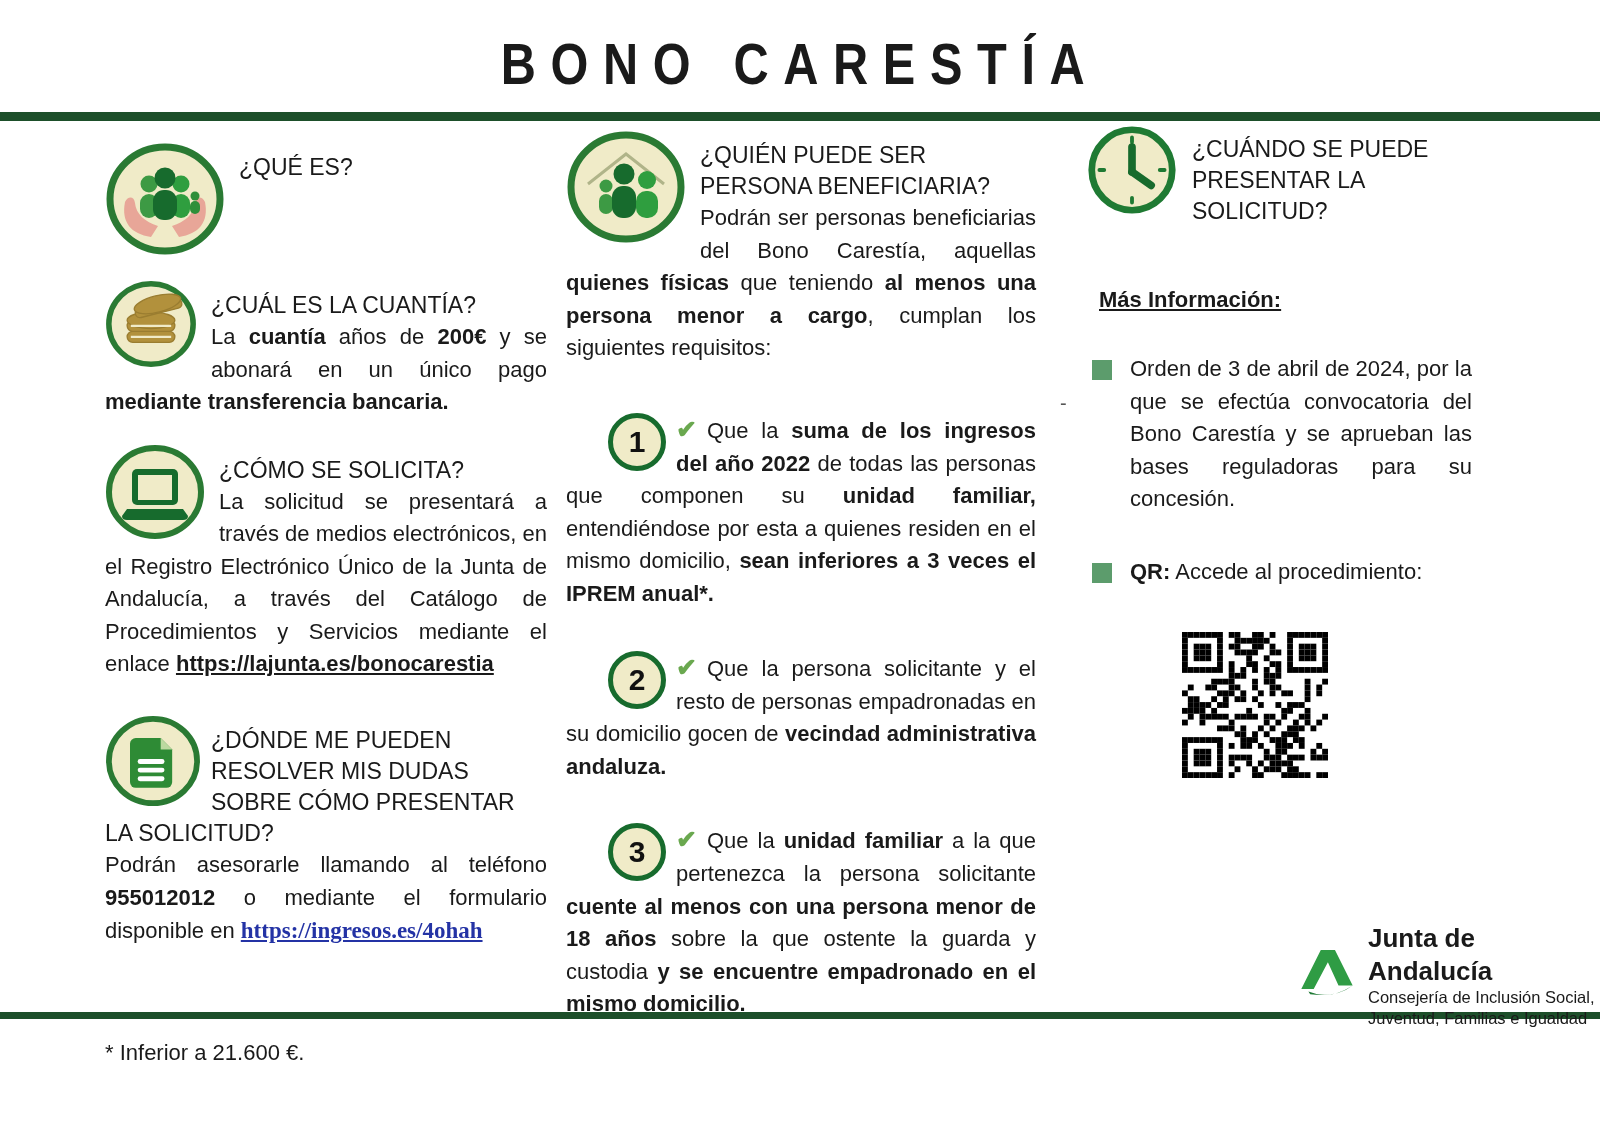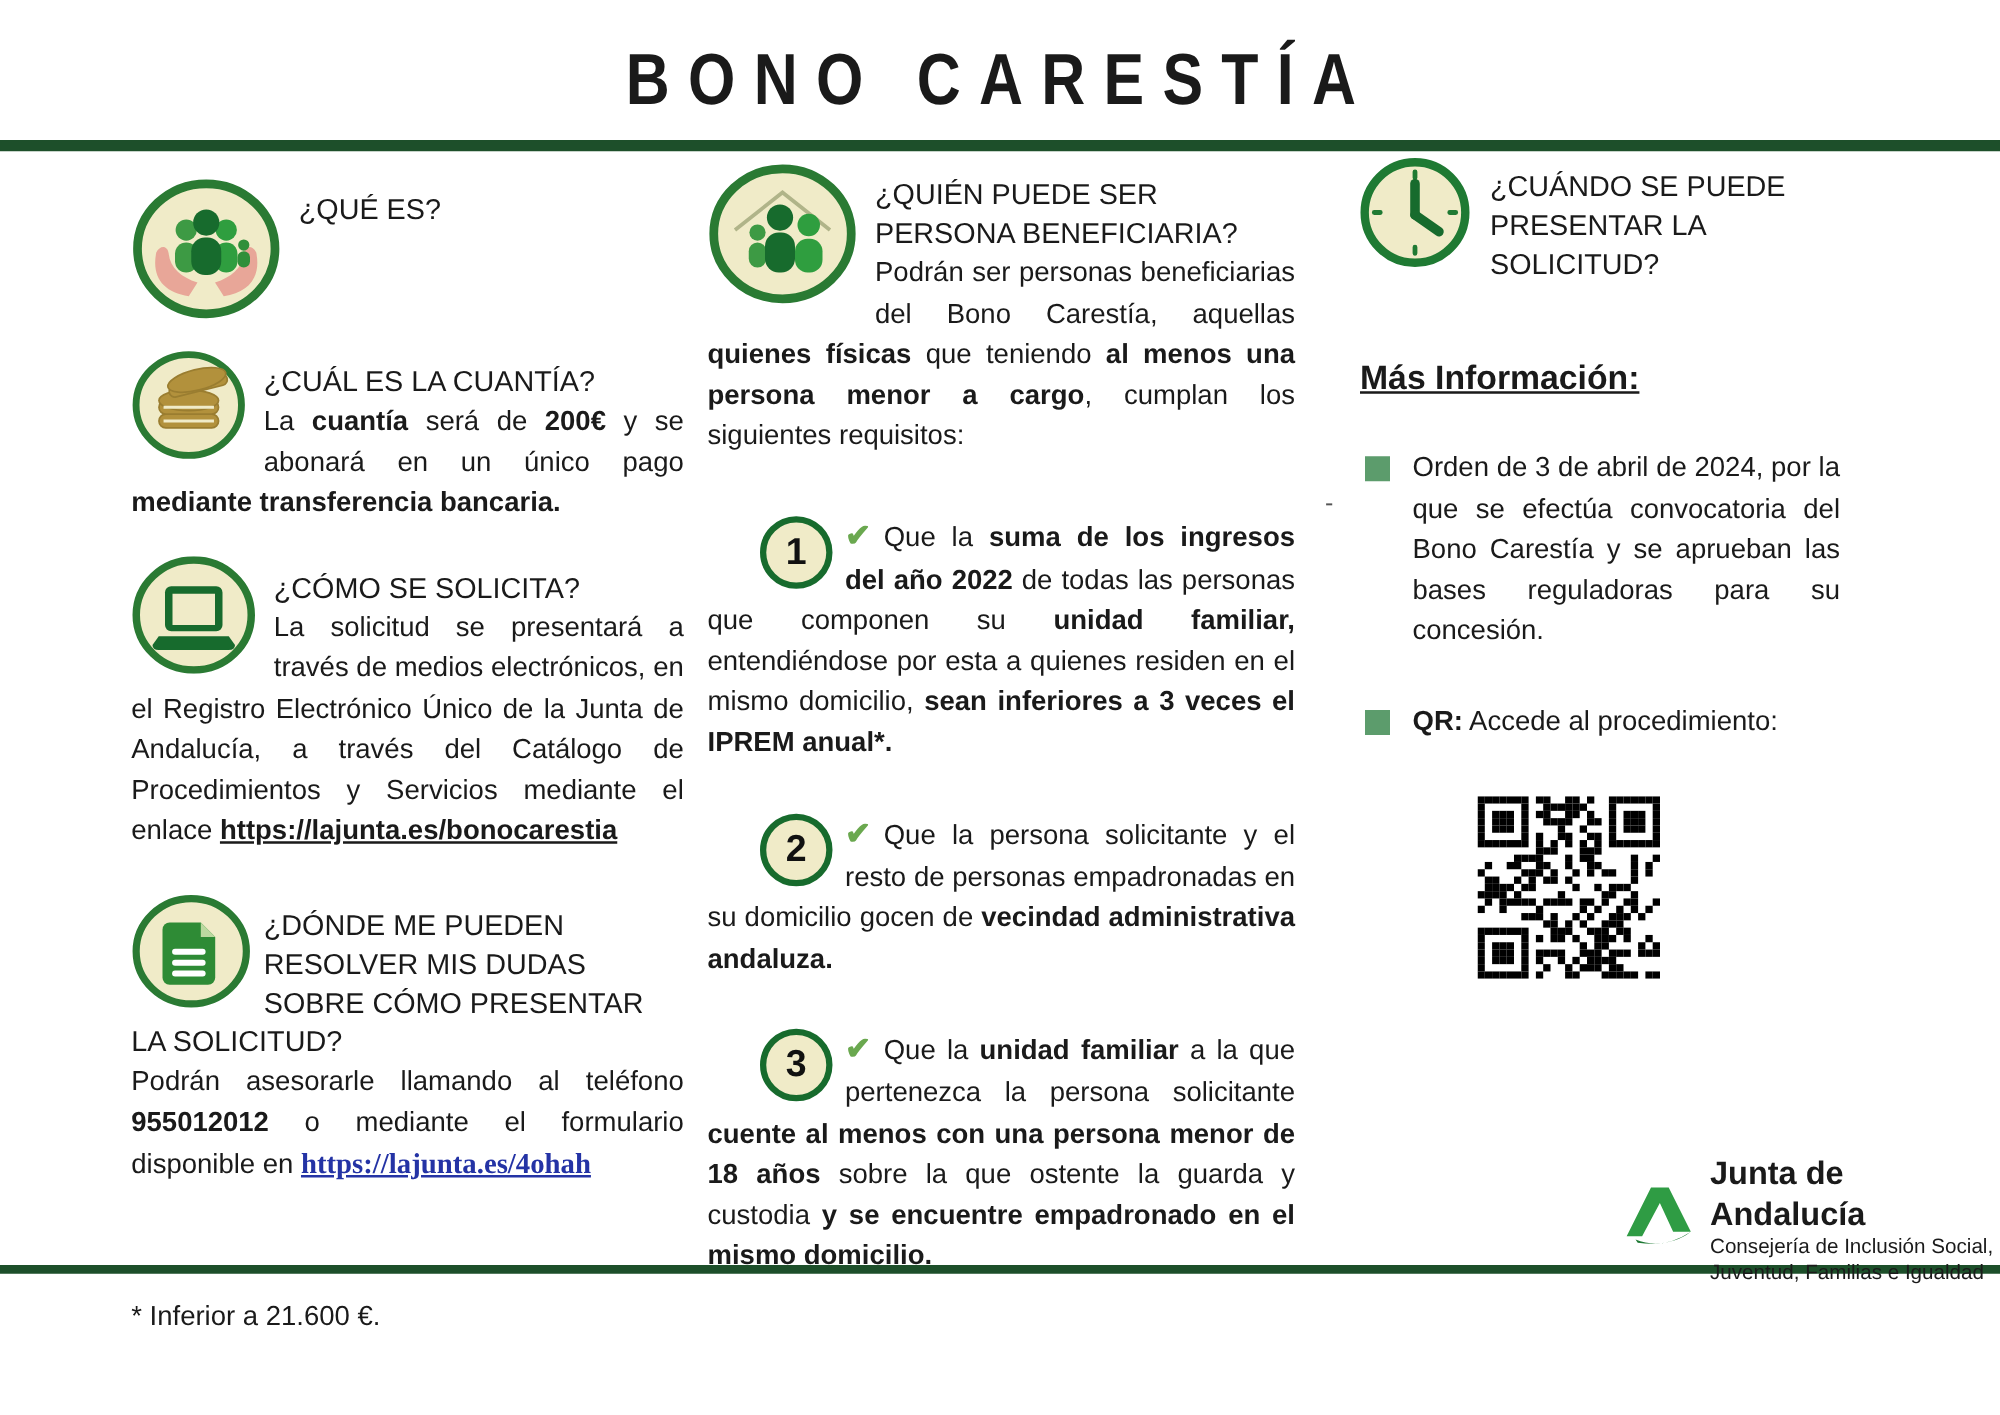--- a/index.html
+++ b/index.html
@@ -49,21 +49,21 @@
   .req::after{content:"";display:block;clear:both;}
   .num-circle{
     float:left;width:58px;height:58px;border-radius:50%;
     background:var(--cream);border:5px solid var(--green-deep);
     display:flex;align-items:center;justify-content:center;
     font-size:30px;font-weight:700;color:#111;margin:2px 10px 4px 42px;
   }
   .check{color:var(--check-green);font-weight:700;font-size:25px;margin-right:10px;}
 
   .mas-info{margin-top:60px;}
-  .mas-info-h{font-size:27px;font-weight:700;text-decoration:underline;margin-left:2px;}
+  .mas-info-h{font-size:22px;font-weight:700;text-decoration:underline;margin-left:13px;}
   .bullet-item{display:flex;margin-top:40px;}
   .bullet-sq{flex:0 0 20px;width:20px;height:20px;background:var(--bullet-green);margin:7px 18px 0 6px;}
   .bullet-item p{flex:1;}
 
   .qr-wrap{margin:44px 0 0 96px;width:146px;height:146px;}
   .qr-wrap svg{width:146px;height:146px;fill:#000;}
 
   .logo{position:absolute;left:1296px;top:922px;display:flex;align-items:center;}
   .logo-text{margin-left:10px;}
   .logo-name{font-size:26px;font-weight:700;line-height:1.25;}
@@ -111,21 +111,21 @@
           <ellipse cx="50" cy="44" rx="26" ry="9"></ellipse>
           <g transform="rotate(-14 58 30)">
             <rect x="32" y="26" width="52" height="10" rx="5"></rect>
             <ellipse cx="58" cy="26" rx="26" ry="9"></ellipse>
           </g>
         </g>
         <path d="M28 50 h44 M28 62 h44" stroke="#f0ebc8" stroke-width="2.5" fill="none"></path>
       </svg>
     </span>
     <h3>¿CUÁL ES LA CUANTÍA?</h3>
-    <p class="rich"><span>La </span><span class="b">cuantía</span><span> será de </span><span class="b">200€</span><span> y se abonará en un único pago </span><span class="b">mediante transferencia bancaria.</span></p>
+    <p class="rich"><span>La </span><span class="b">cuantía</span><span> años de </span><span class="b">200€</span><span> y se abonará en un único pago </span><span class="b">mediante transferencia bancaria.</span></p>
   </div>
 
   <div class="sec sec3">
     <span class="icon-float m-r14">
       <svg width="100" height="94" viewBox="0 0 100 94">
         <ellipse cx="50" cy="47" rx="46" ry="44" fill="var(--cream)" stroke="var(--green-border)" stroke-width="6"></ellipse>
         <rect x="27" y="24" width="46" height="36" rx="5" fill="var(--green-deep)"></rect>
         <rect x="33" y="30" width="34" height="25" fill="var(--cream)"></rect>
         <path d="M22 64 h56 l5 7 q0 4 -5 4 h-56 q-5 0 -5 -4 Z" fill="var(--green-deep)"></path>
       </svg>
@@ -141,21 +141,21 @@
         <path d="M32 24 h26 l12 12 v34 a6 6 0 0 1 -6 6 h-32 a6 6 0 0 1 -6 -6 v-40 a6 6 0 0 1 6 -6 Z" fill="#2e8b35"></path>
         <path d="M58 24 l12 12 h-12 Z" fill="#bcd9a0"></path>
         <g fill="#ffffff">
           <rect x="34" y="46" width="28" height="5" rx="2.5"></rect>
           <rect x="34" y="55" width="28" height="5" rx="2.5"></rect>
           <rect x="34" y="64" width="28" height="5" rx="2.5"></rect>
         </g>
       </svg>
     </span>
     <h3>¿DÓNDE ME PUEDEN RESOLVER MIS DUDAS SOBRE CÓMO PRESENTAR LA SOLICITUD?</h3>
-    <p class="rich"><span>Podrán asesorarle llamando al teléfono </span><span class="b">955012012</span><span> o mediante el formulario disponible en </span><span class="b u link">https://lajunta.es/4ohah</span></p>
+    <p class="rich"><span>Podrán asesorarle llamando al teléfono </span><span class="b">955012012</span><span> o mediante el formulario disponible en </span><span class="b u link">https://ingresos.es/4ohah</span></p>
   </div>
 </div>
 
 <div class="col col2">
 
   <div class="sec">
     <span class="icon-float m-r14">
       <svg width="120" height="114" viewBox="0 0 120 114">
         <ellipse cx="60" cy="57" rx="55" ry="52" fill="var(--cream)" stroke="var(--green-border)" stroke-width="7"></ellipse>
         <path d="M22 54 L60 24 L98 54" fill="none" stroke="#b0b489" stroke-width="3"></path>

